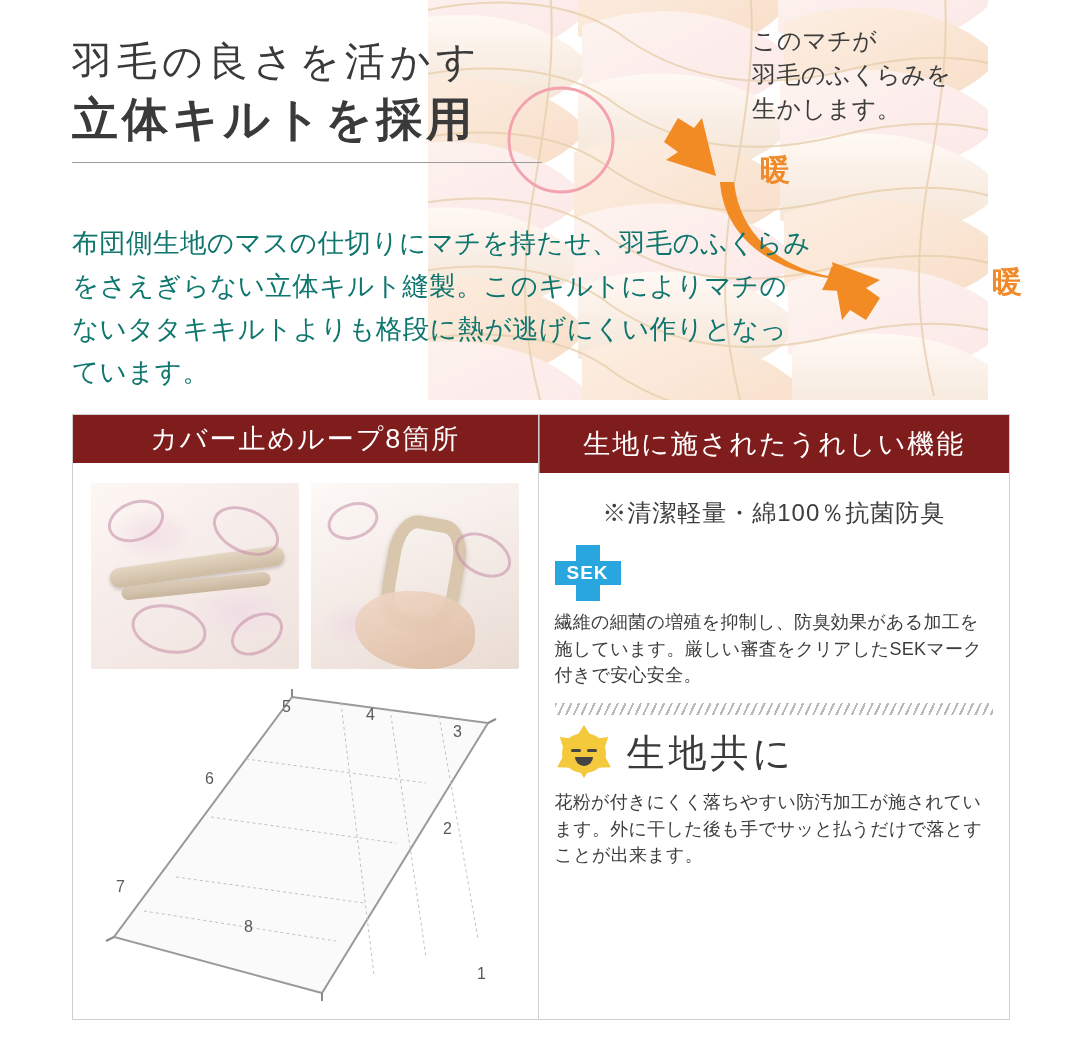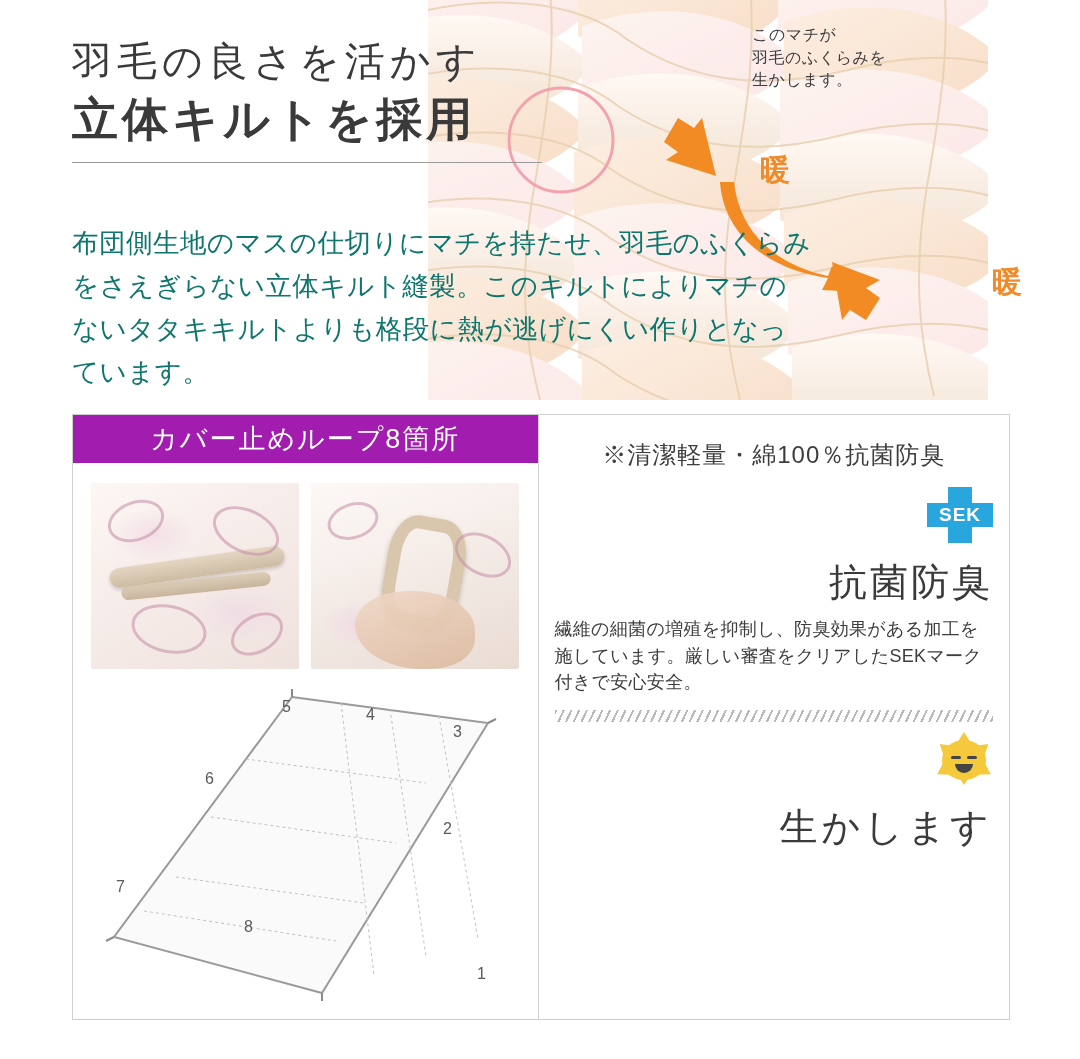--- a/index.html
+++ b/index.html
@@ -70,21 +70,21 @@
     font-size: 26.5px;
     line-height: 1.62;
     letter-spacing: 0.5px;
     color: #0f766e;
   }
 
   #callout-note {
     position: absolute;
     left: 752px;
     top: 24px;
-    font-size: 16px;
+    font-size: 24px;
     line-height: 1.42;
     color: #3d3d3d;
     letter-spacing: 0.5px;
   }
 
   .warm-label {
     position: absolute;
     font-size: 30px;
     color: #f08a2a;
     font-weight: 700;
@@ -106,21 +106,21 @@
   .panel {
     display: flex;
     flex-direction: column;
     box-sizing: border-box;
   }
   #panel-left  { width: 466px; border-right: 1px solid #cfcfcf; }
   #panel-right { width: 471px; }
 
   .panel-header {
     height: 58px;
-    background: #a21caf;
+    background: #7f1d1d;
     color: #ffffff;
     display: flex;
     align-items: center;
     justify-content: center;
     font-size: 27px;
     letter-spacing: 2px;
   }
   #panel-right .panel-header { border-left: 1px solid #8e8e8e; }
 
   .panel-body {
@@ -208,24 +208,23 @@
   
   #fabric-note {
     text-align: center;
     font-size: 24px;
     color: #3d3d3d;
     letter-spacing: 1px;
     margin: 10px 0 16px;
   }
   .feature-title {
     display: flex;
-    align-items: flex-end;
+    align-items: center;
     gap: 14px;
     margin-bottom: 8px;
-    flex-direction: column;
   }
   .feature-title .title-text {
     font-size: 38px;
     letter-spacing: 3px;
     color: #3a3a3a;
   }
   #pollen-title .title-text { letter-spacing: 4px; }
 
   
   #sek-mark {
@@ -448,47 +447,48 @@
             <text x="20" y="205">7</text>
             <text x="148" y="245">8</text>
           </g>
         </svg>
       </div>
 
     </div>
   </div>
 
   <div class="panel" id="panel-right">
+    <div class="panel-header">生地に施されたうれしい機能</div>
     <div class="panel-body">
 
       <div id="fabric-note">※清潔軽量・綿100％抗菌防臭</div>
 
       <div class="feature-title" id="sek-title">
         <div id="sek-mark">
           <div class="cross-v"></div>
           <div class="cross-h"></div>
           <div class="sek-text">SEK</div>
         </div>
-        <div class="title-text">抗菌防臭</div>
       </div>
       <div class="feature-body">繊維の細菌の増殖を抑制し、防臭効果がある加工を施しています。厳しい審査をクリアしたSEKマーク付きで安心安全。</div>
 
       <div id="feature-divider"></div>
 
       <div class="feature-title" id="pollen-title">
         <div id="pollen-icon">
           <div class="spike" style="left:22px;top:-2px;transform:rotate(0deg)"></div>
           <div class="spike" style="left:2px;top:8px;transform:rotate(-50deg)"></div>
           <div class="spike" style="left:42px;top:8px;transform:rotate(50deg)"></div>
           <div class="spike" style="left:0px;top:32px;transform:rotate(-120deg)"></div>
           <div class="spike" style="left:44px;top:32px;transform:rotate(120deg)"></div>
           <div class="spike" style="left:22px;top:40px;transform:rotate(180deg)"></div>
           <div class="sun"></div>
           <div class="eye" style="left:16px;top:22px"></div>
           <div class="eye" style="left:32px;top:22px"></div>
           <div class="mouth"></div>
         </div>
-        <div class="title-text">生かします</div>
+        <div class="title-text">生地共に</div>
       </div>
+      <div class="feature-body">花粉が付きにくく落ちやすい防汚加工が施されています。外に干した後も手でサッと払うだけで落とすことが出来ます。</div>
 
     </div>
   </div>
 </div>
 
 </body></html>

